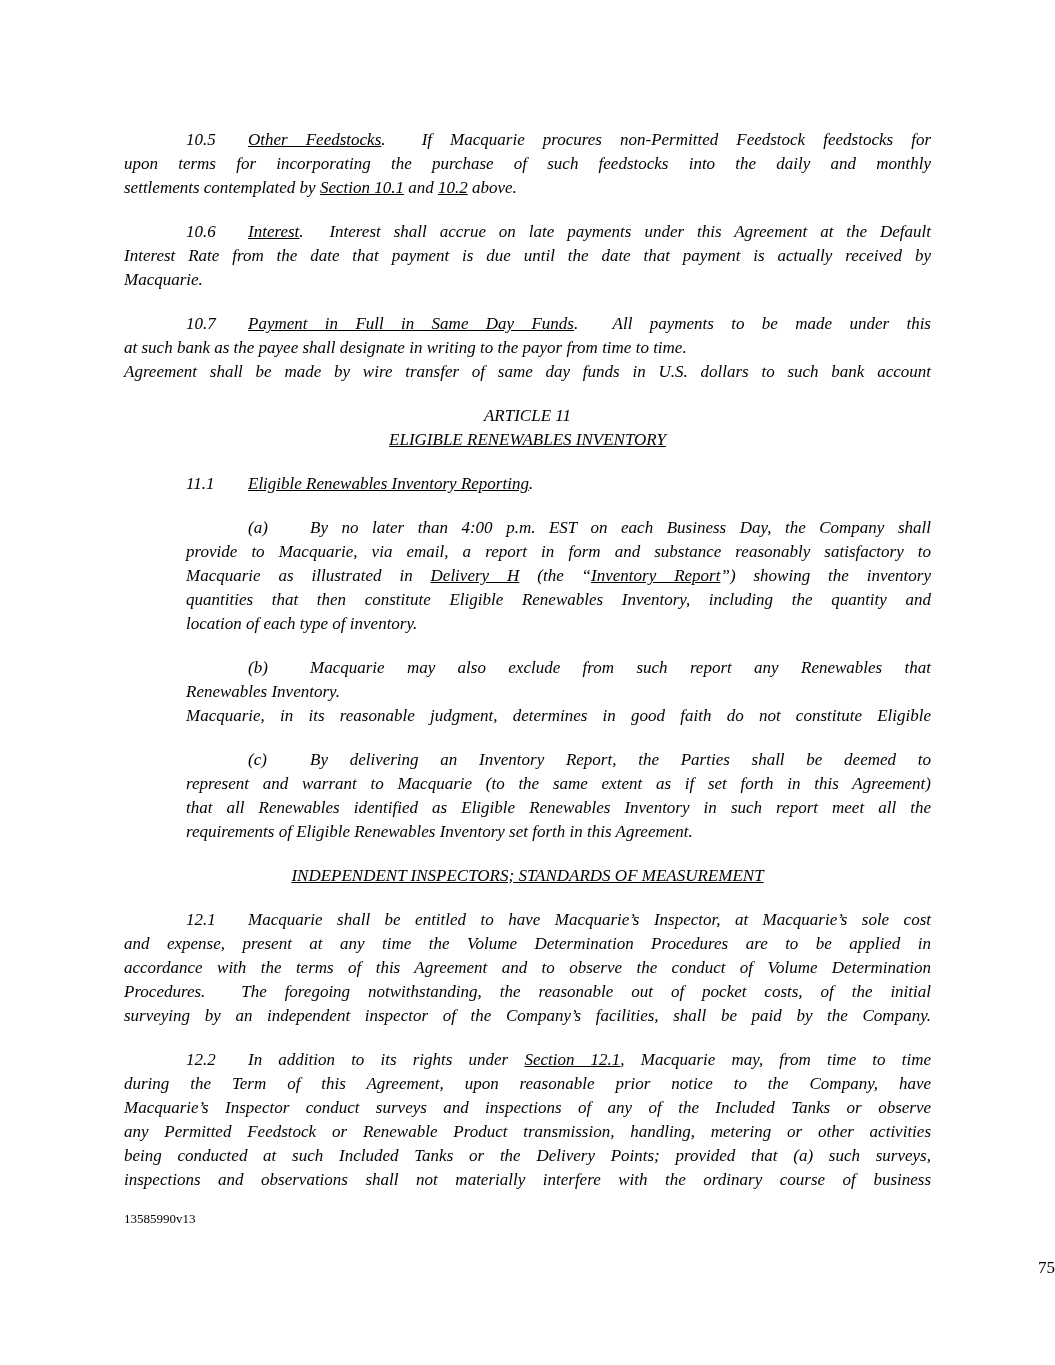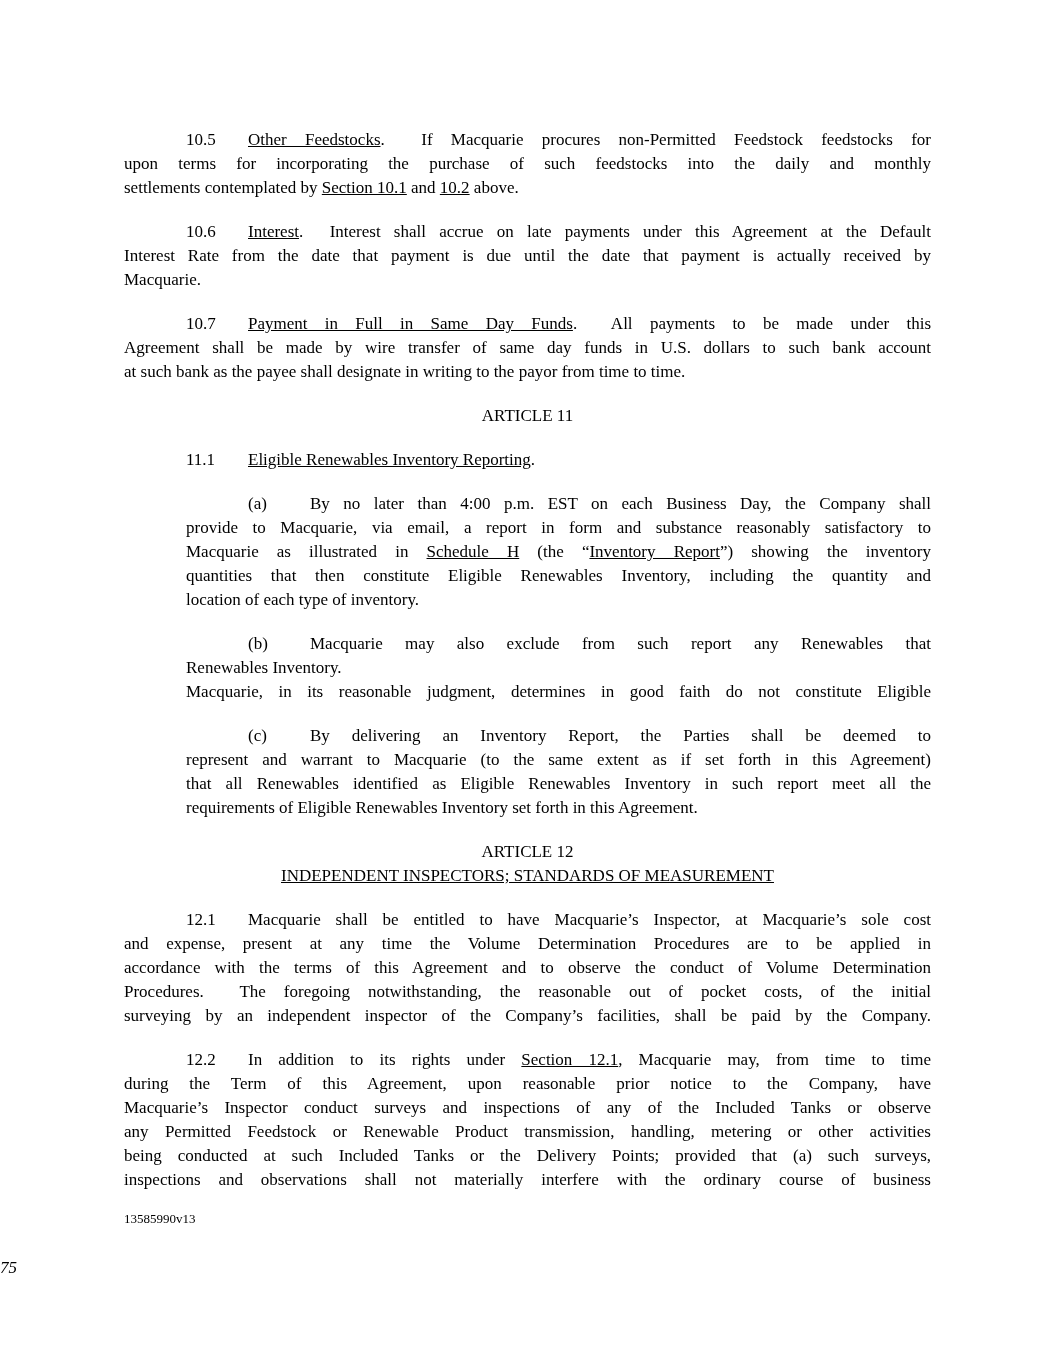--- a/index.html
+++ b/index.html
@@ -15,34 +15,33 @@
     overflow:hidden;
   }
   .content{
     position:absolute;
     top:128px;
     left:124px;
     width:807px;
   }
   .para{margin:20px 0 0 0;}
   .para:first-child{margin-top:0;}
-  .line{text-align:justify;text-align-last:left;}
+  .line{text-align:justify;text-align-last:left;font-style:italic;}
   .line.jl{text-align-last:justify;}
   .line.first{padding-left:62px;}
   .para.sub{margin-left:62px;}
   .para.center .line{text-align:center;text-align-last:center;padding-left:0;}
   .num{display:inline-block;width:62px;text-indent:0;}
   .u{text-decoration:underline;}
   .page-number{
     position:absolute;
     top:1256px;
     left:0;
     width:100%;
-    text-align:left;
-    font-style:italic;
+    text-align:right;
   }
   .doc-id{
     position:absolute;
     top:1211px;
     left:124px;
     font-size:13px;
     line-height:16px;
   }
 </style>
 </head>
@@ -55,49 +54,49 @@
         <div class="line jl"><span>upon terms for incorporating the purchase of such feedstocks into the daily and monthly</span></div>
         <div class="line"><span>settlements contemplated by </span><span class="u">Section 10.1</span><span> and </span><span class="u">10.2</span><span> above.</span></div>
       </div>
       <div class="para body">
         <div class="line jl first"><span class="num">10.6</span><span class="u">Interest</span><span>.&nbsp; Interest shall accrue on late payments under this Agreement at the Default</span></div>
         <div class="line jl"><span>Interest Rate from the date that payment is due until the date that payment is actually received by</span></div>
         <div class="line"><span>Macquarie.</span></div>
       </div>
       <div class="para body">
         <div class="line jl first"><span class="num">10.7</span><span class="u">Payment in Full in Same Day Funds</span><span>.&nbsp; All payments to be made under this</span></div>
+        <div class="line"><span>at such bank as the payee shall designate in writing to the payor from time to time.</span></div>
         <div class="line jl"><span>Agreement shall be made by wire transfer of same day funds in U.S. dollars to such bank account</span></div>
-        <div class="line"><span>at such bank as the payee shall designate in writing to the payor from time to time.</span></div>
       </div>
       <div class="para center">
         <div class="line"><span>ARTICLE 11</span></div>
+        <div class="line"><span class="u">ELIGIBLE RENEWABLES INVENTORY</span></div>
       </div>
       <div class="para body">
         <div class="line first"><span class="num">11.1</span><span class="u">Eligible Renewables Inventory Reporting</span><span>.</span></div>
       </div>
       <div class="para sub">
         <div class="line jl first"><span class="num">(a)</span><span>By no later than 4:00 p.m. EST on each Business Day, the Company shall</span></div>
         <div class="line jl"><span>provide to Macquarie, via email, a report in form and substance reasonably satisfactory to</span></div>
-        <div class="line jl"><span>Macquarie as illustrated in </span><span class="u">Schedule H</span><span> (the “</span><span class="u">Inventory Report</span><span>”) showing the inventory</span></div>
+        <div class="line jl"><span>Macquarie as illustrated in </span><span class="u">Delivery H</span><span> (the “</span><span class="u">Inventory Report</span><span>”) showing the inventory</span></div>
         <div class="line jl"><span>quantities that then constitute Eligible Renewables Inventory, including the quantity and</span></div>
         <div class="line"><span>location of each type of inventory.</span></div>
       </div>
       <div class="para sub">
         <div class="line jl first"><span class="num">(b)</span><span>Macquarie may also exclude from such report any Renewables that</span></div>
         <div class="line"><span>Renewables Inventory.</span></div>
         <div class="line jl"><span>Macquarie, in its reasonable judgment, determines in good faith do not constitute Eligible</span></div>
       </div>
       <div class="para sub">
         <div class="line jl first"><span class="num">(c)</span><span>By delivering an Inventory Report, the Parties shall be deemed to</span></div>
         <div class="line jl"><span>represent and warrant to Macquarie (to the same extent as if set forth in this Agreement)</span></div>
         <div class="line jl"><span>that all Renewables identified as Eligible Renewables Inventory in such report meet all the</span></div>
         <div class="line"><span>requirements of Eligible Renewables Inventory set forth in this Agreement.</span></div>
       </div>
       <div class="para center">
-        <div class="line"><span>ARTICLE 12</span></div>
         <div class="line"><span class="u">INDEPENDENT INSPECTORS; STANDARDS OF MEASUREMENT</span></div>
       </div>
       <div class="para body">
         <div class="line jl first"><span class="num">12.1</span><span>Macquarie shall be entitled to have Macquarie’s Inspector, at Macquarie’s sole cost</span></div>
         <div class="line jl"><span>and expense, present at any time the Volume Determination Procedures are to be applied in</span></div>
         <div class="line jl"><span>accordance with the terms of this Agreement and to observe the conduct of Volume Determination</span></div>
         <div class="line jl"><span>Procedures.&nbsp; The foregoing notwithstanding, the reasonable out of pocket costs, of the initial</span></div>
         <div class="line jl"><span>surveying by an independent inspector of the Company’s facilities, shall be paid by the Company.</span></div>
       </div>
       <div class="para body">

